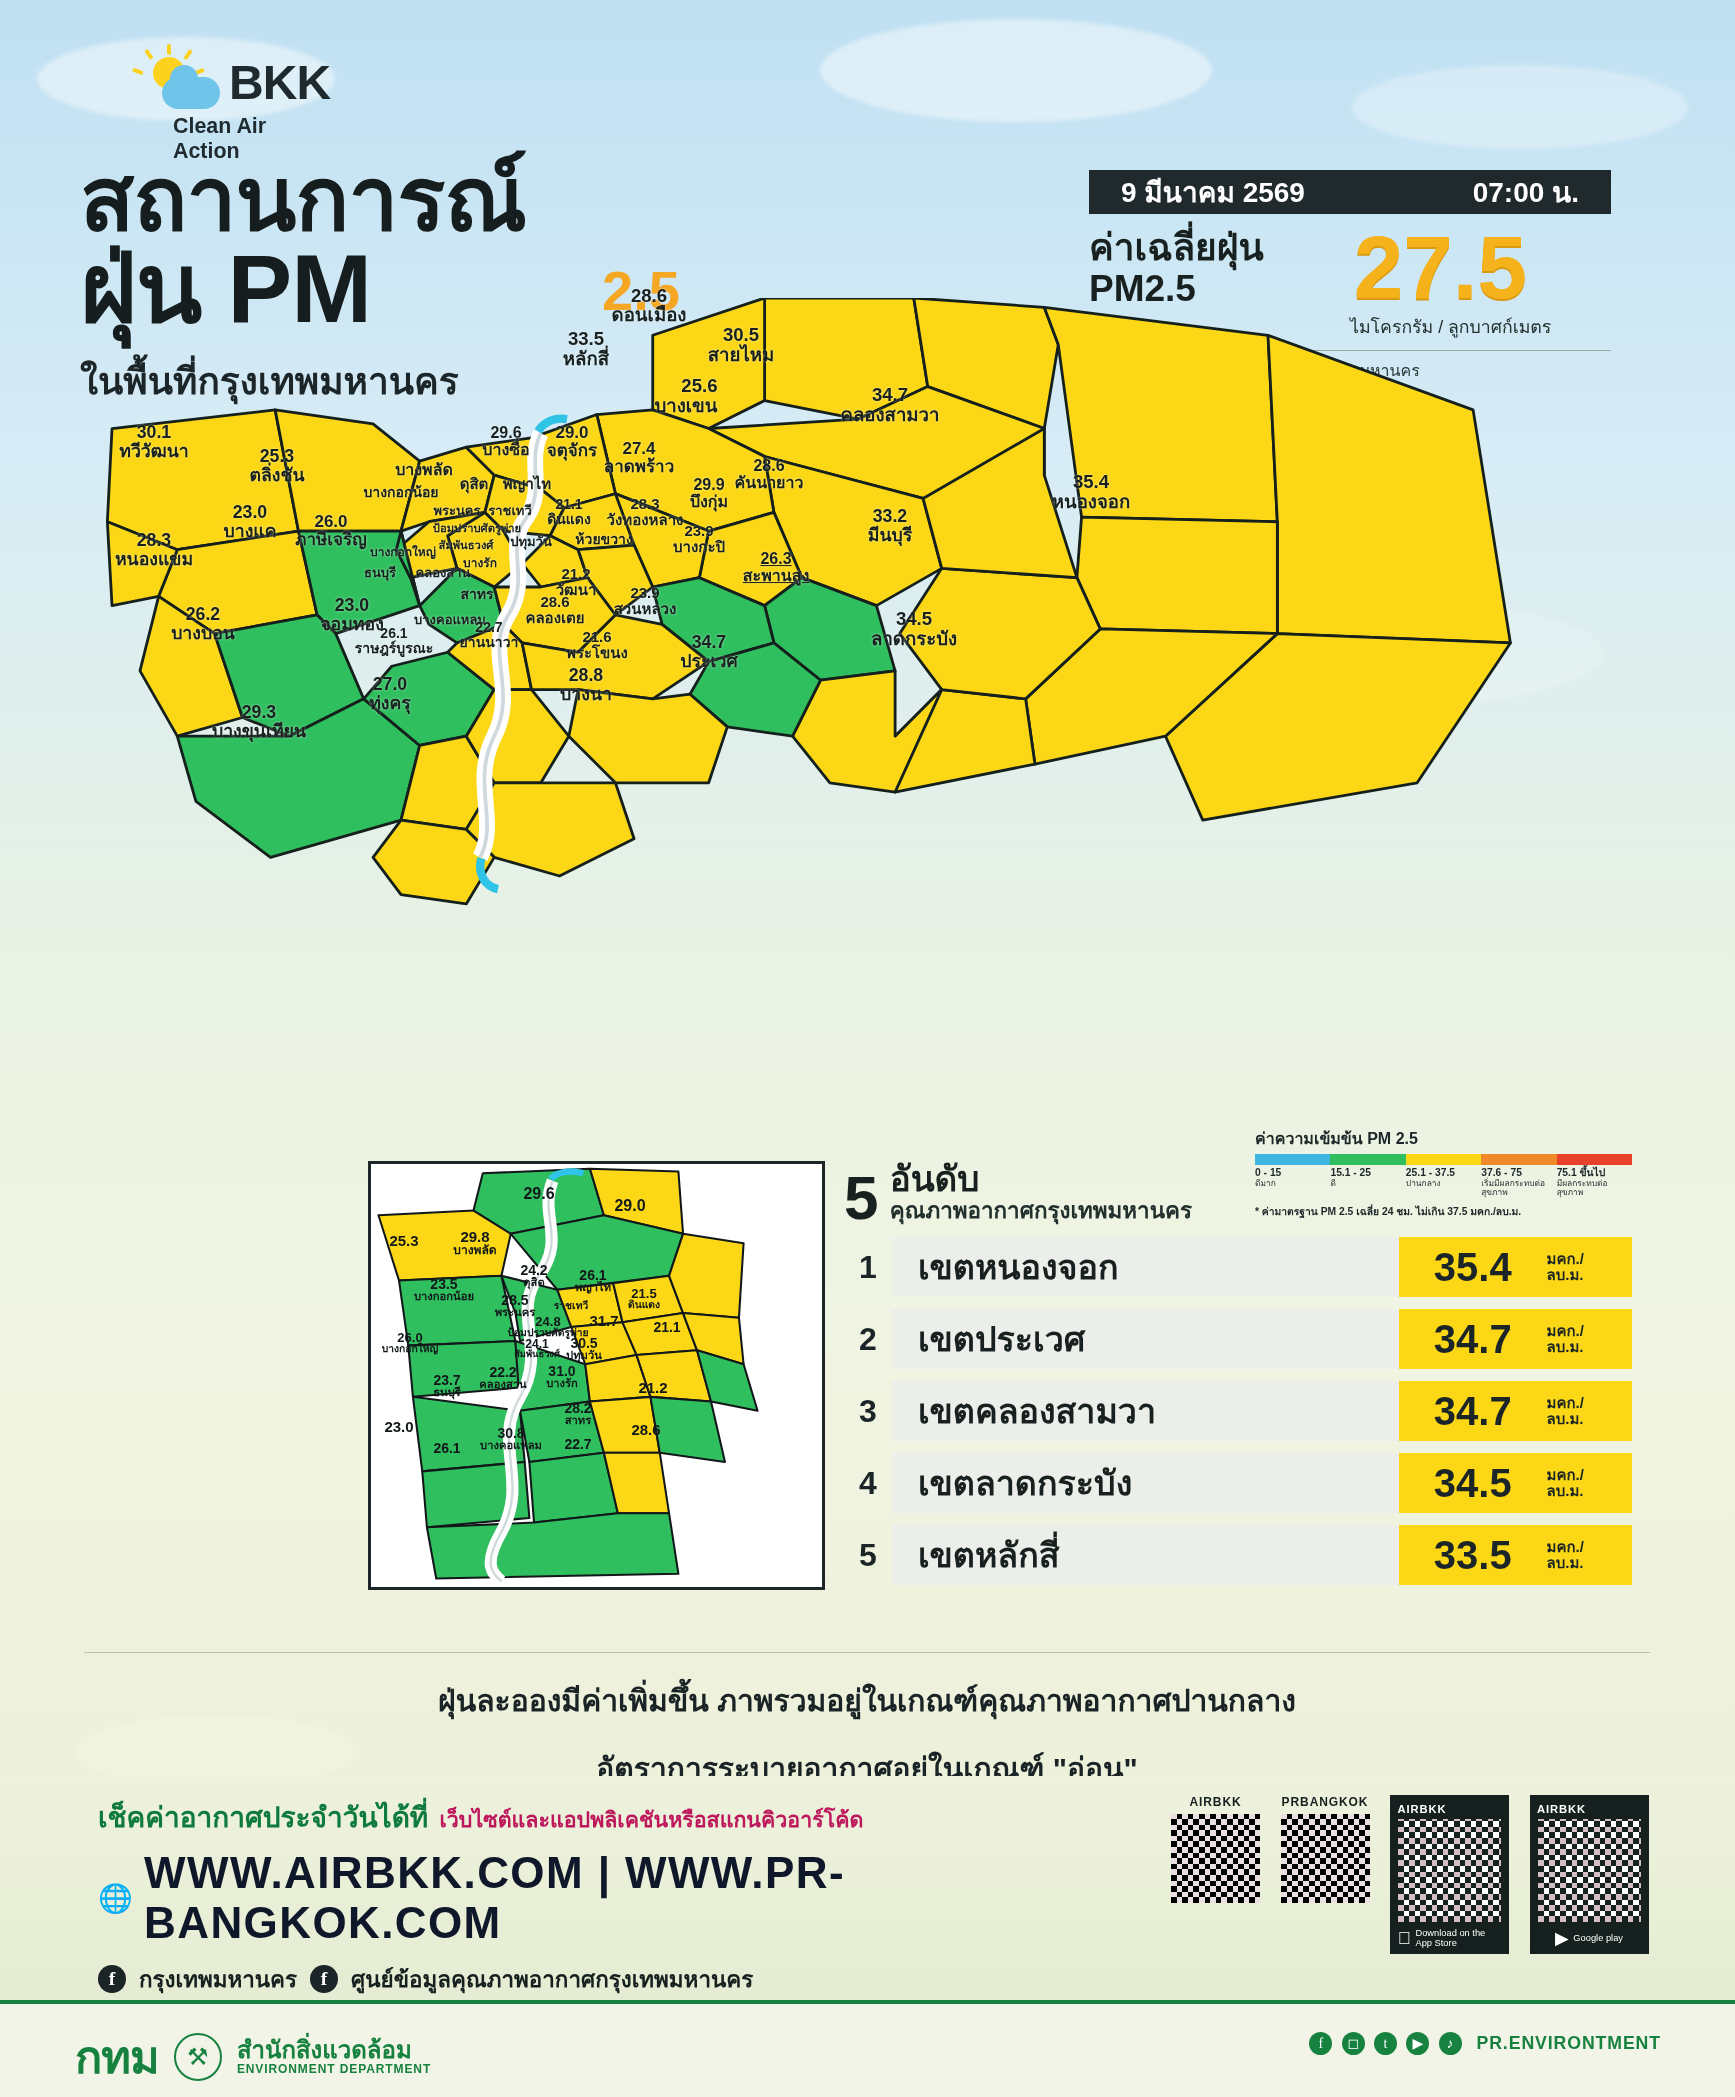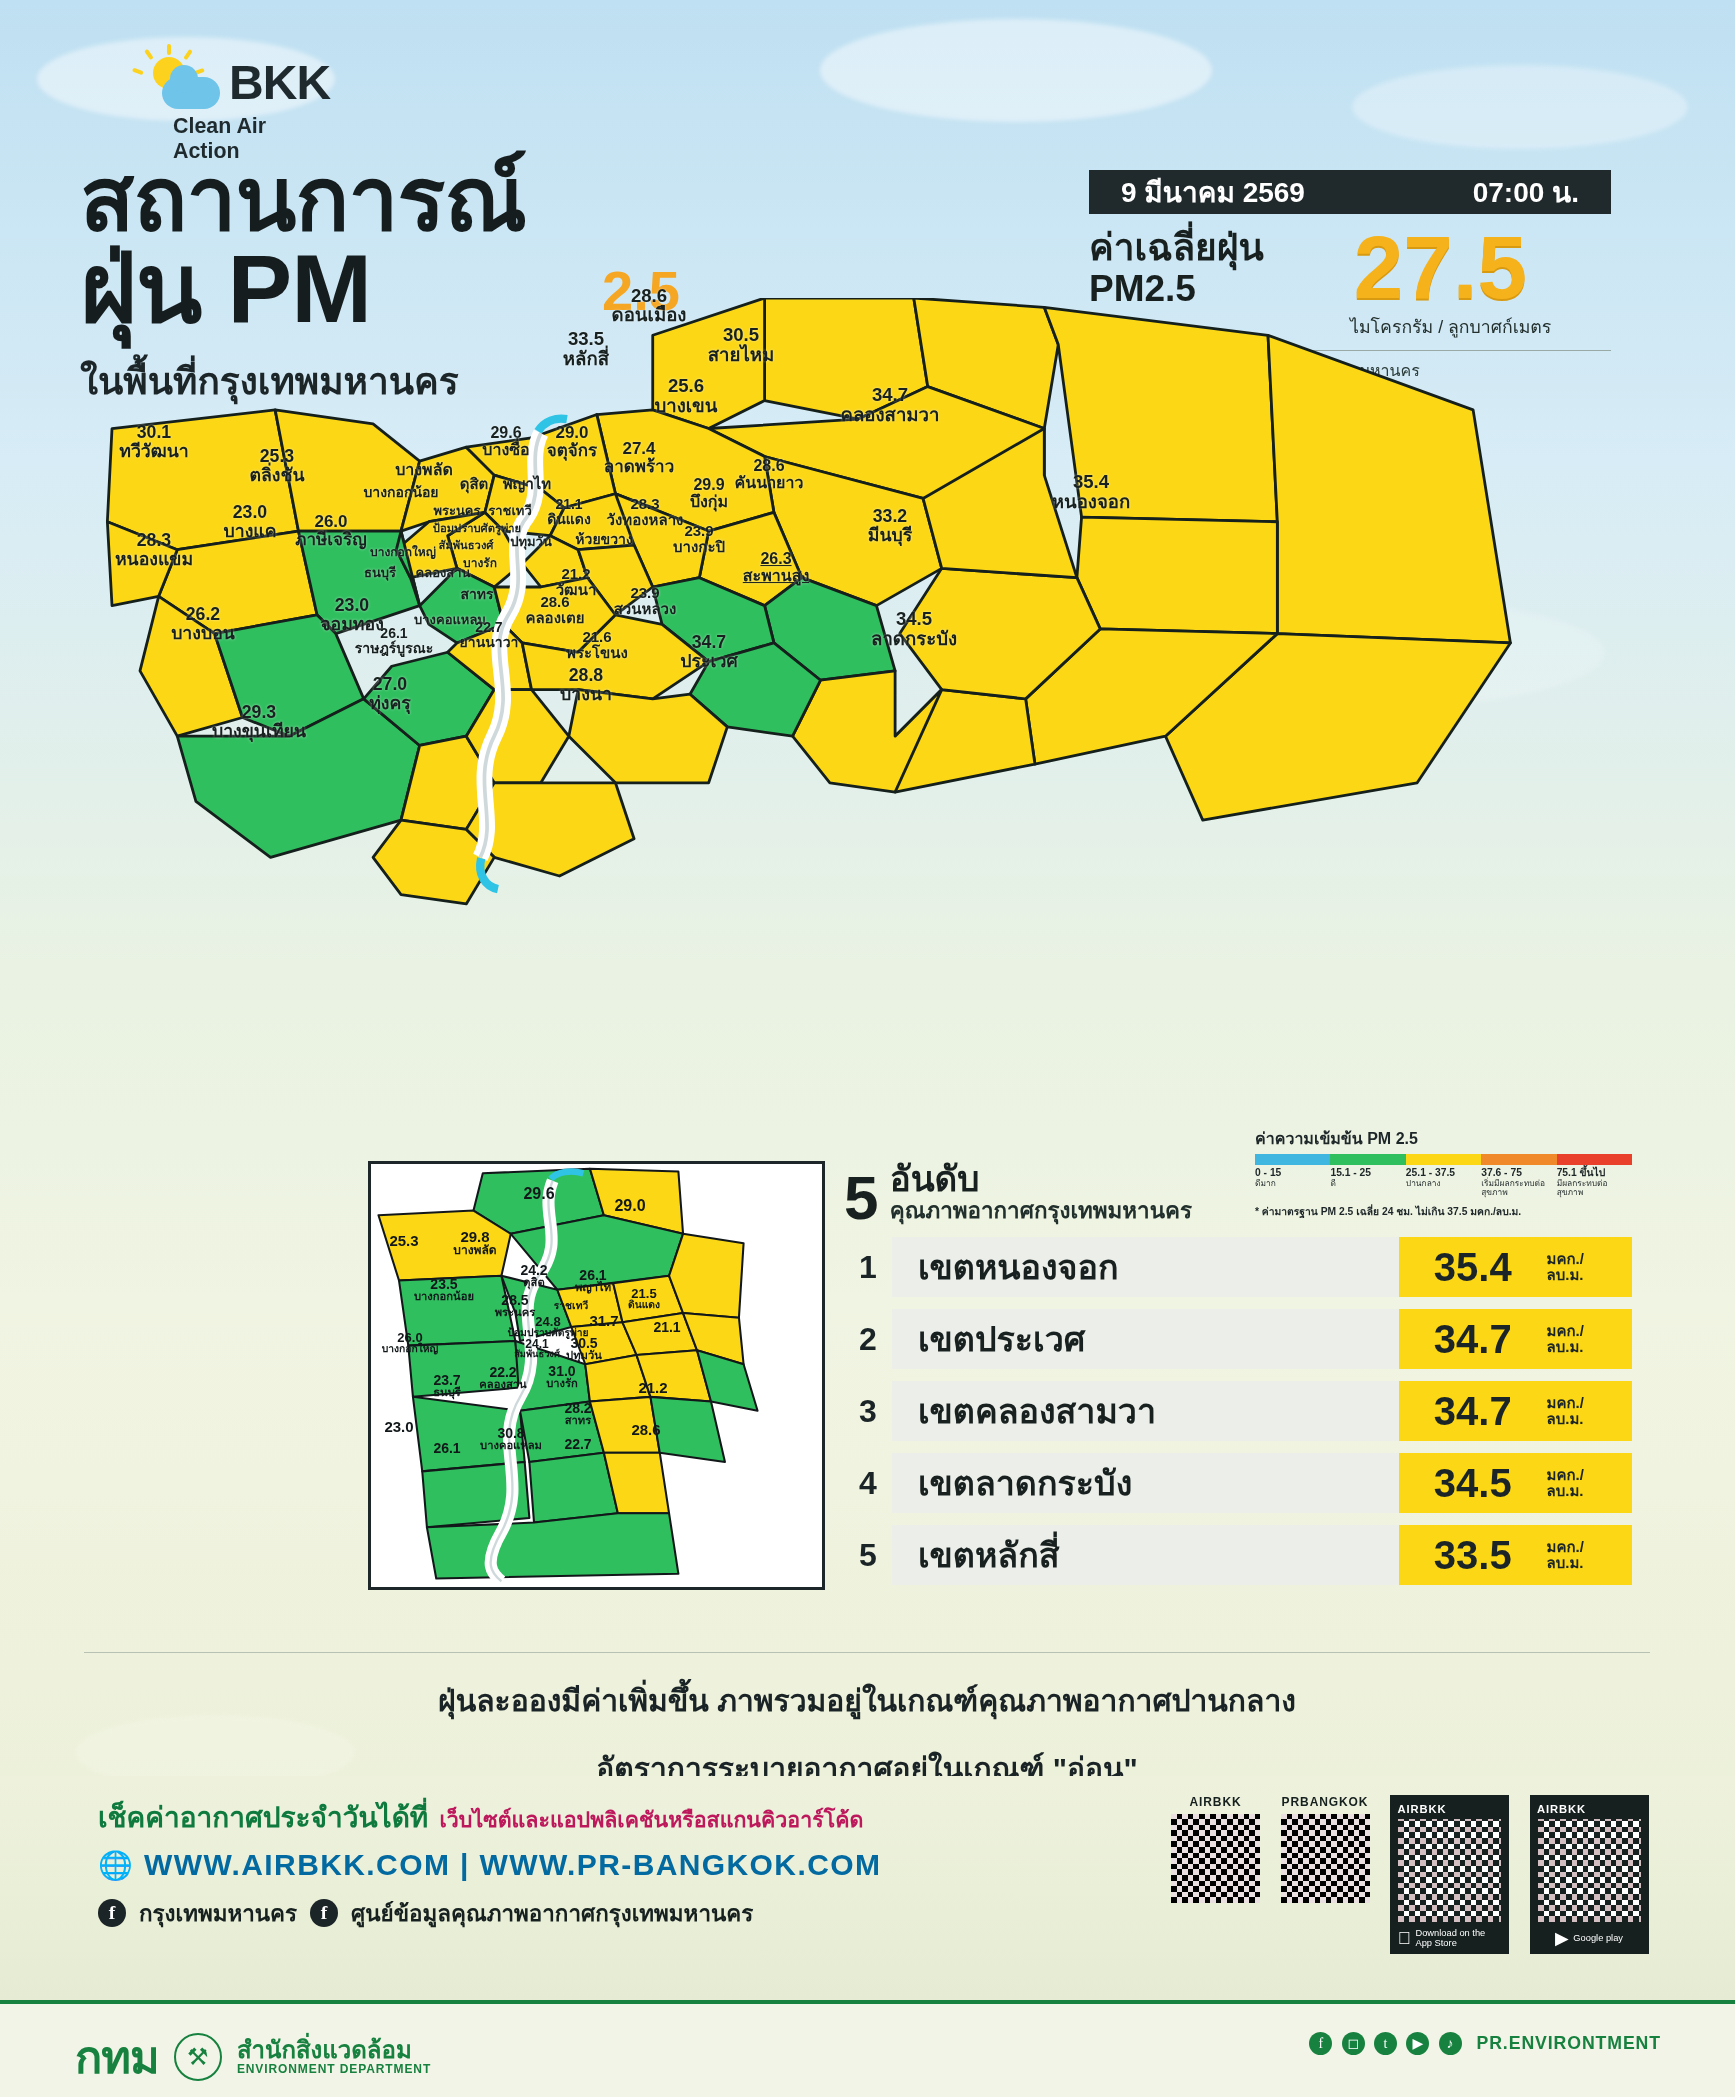--- a/index.html
+++ b/index.html
@@ -124,21 +124,21 @@
   #footerband {
     position:absolute; left:0; top:1776px; width:1736px; height:224px;
     background:linear-gradient(180deg,#eef2dd 0%, #e6ecd3 100%);
   }
   #f-left { position:absolute; left:98px; top:1795px; width:1044px; }
   #f-left .r1 { display:flex; align-items:baseline; }
   #f-left .r1 .a { font-size:28px; font-weight:bold; color:#0f7a3d; }
   #f-left .r1 .b { font-size:21.4px; font-weight:bold; color:#be185d; margin-left:11.2px; }
   #f-left .r2 { display:flex; align-items:center; margin-top:9.3px; }
   #f-left .r2 .glob { font-size:28px; margin-right:11.2px; }
-  #f-left .r2 .url { font-size:30px; font-weight:bold; color:#0369a1; letter-spacing:1.4px; }
+  #f-left .r2 .url { font-size:44px; font-weight:bold; color:#0f172a; letter-spacing:1.4px; }
   #f-left .r3 { display:flex; align-items:center; margin-top:13px; gap:13px; }
   .fb {
     width:28px; height:28px; border-radius:50%; background:#1b2426; color:#fff;
     font-size:19.6px; font-weight:bold; display:flex; align-items:center; justify-content:center;
     font-family:"Liberation Serif", serif;
   }
   #f-left .r3 .tx { font-size:22.4px; font-weight:bold; color:#16201f; }
   #qrs { position:absolute; left:1147px; top:1795px; width:503px; display:flex; gap:20.5px;padding-left:24px; }
   .qr-cell { text-align:center; }
   .qr-cell .cap { font-size:12px; font-weight:bold; color:#16201f; margin-bottom:4.7px; letter-spacing:0.9px;}
@@ -286,21 +286,21 @@
         <span class="n">ดอนเมือง</span>
       </div>
       <div class="dlabel" style="left: 530px; top: 51px; font-size: 18.6px;">
         <span class="v">33.5</span>
         <span class="n">หลักสี่</span>
       </div>
       <div class="dlabel" style="left: 685px; top: 47px; font-size: 18.6px;">
         <span class="v">30.5</span>
         <span class="n">สายไหม</span>
       </div>
-      <div class="dlabel" style="left: 630px; top: 98px; font-size: 18.6px;">
+      <div class="dlabel" style="left: 630px; top: 98px; font-size: 18.6px; text-align: right;">
         <span class="v">25.6</span>
         <span class="n">บางเขน</span>
       </div>
       <div class="dlabel" style="left: 834px; top: 107px; font-size: 18.6px;">
         <span class="v">34.7</span>
         <span class="n">คลองสามวา</span>
       </div>
       <div class="dlabel" style="left: 1035px; top: 194px; font-size: 18.6px;">
         <span class="v">35.4</span>
         <span class="n">หนองจอก</span>

